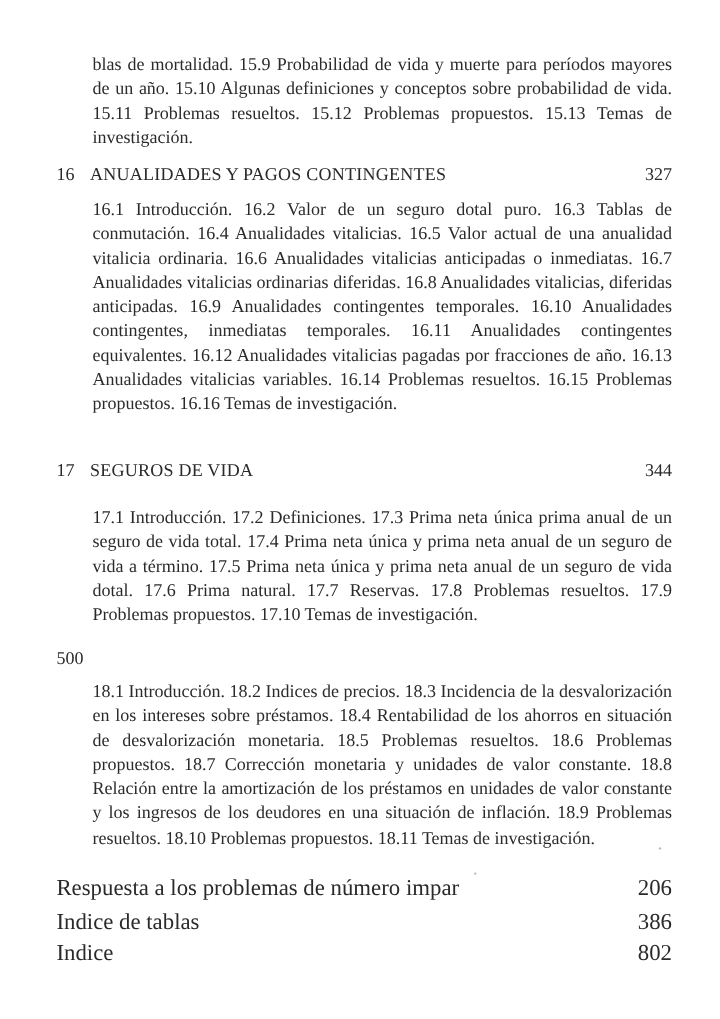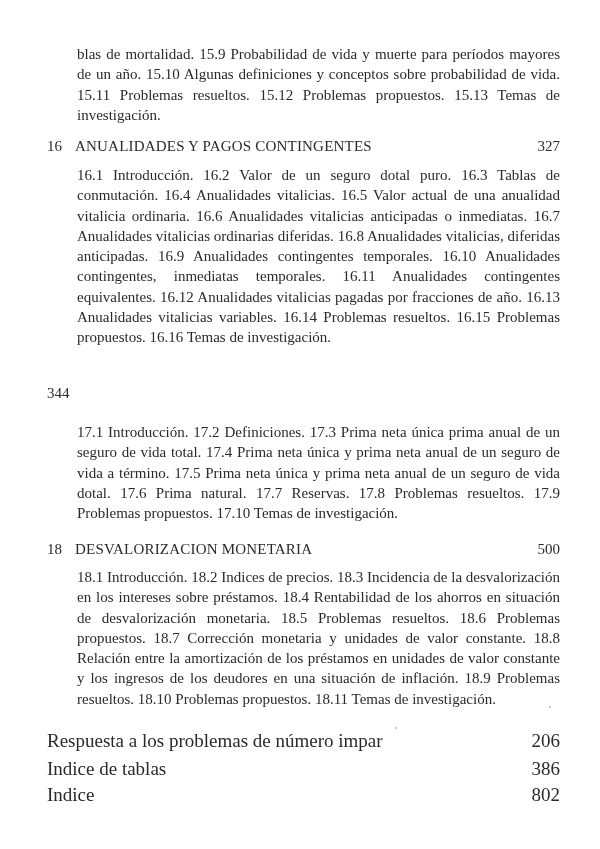--- a/index.html
+++ b/index.html
@@ -74,28 +74,28 @@
 
   <div class="chapter-head" style="top:136px;">
     <span>
       <span class="num">16</span><span class="title">ANUALIDADES Y PAGOS CONTINGENTES</span>
     </span>
     <span class="pg">327</span>
   </div>
   <p class="para" style="top:165px;">16.1 Introducción. 16.2 Valor de un seguro dotal puro. 16.3 Tablas de conmutación. 16.4 Anualidades vitalicias. 16.5 Valor actual de una anualidad vitalicia ordinaria. 16.6 Anualidades vitalicias anticipadas o inmediatas. 16.7 Anualidades vitalicias ordinarias diferidas. 16.8 Anualidades vitalicias, diferidas anticipadas. 16.9 Anualidades contingentes temporales. 16.10 Anualidades contingentes, inmediatas temporales. 16.11 Anualidades contingentes equivalentes. 16.12 Anualidades vitalicias pagadas por fracciones de año. 16.13 Anualidades vitalicias variables. 16.14 Problemas resueltos. 16.15 Problemas propuestos. 16.16 Temas de investigación.</p>
 
   <div class="chapter-head" style="top:383px;">
+    <span>
+      <span class="num">17</span><span class="title">SEGUROS DE VIDA</span>
+    </span>
     <span class="pg">344</span>
   </div>
   <p class="para" style="top:422px;">17.1 Introducción. 17.2 Definiciones. 17.3 Prima neta única prima anual de un seguro de vida total. 17.4 Prima neta única y prima neta anual de un seguro de vida a término. 17.5 Prima neta única y prima neta anual de un seguro de vida dotal. 17.6 Prima natural. 17.7 Reservas. 17.8 Problemas resueltos. 17.9 Problemas propuestos. 17.10 Temas de investigación.</p>
 
   <div class="chapter-head" style="top:539px;">
-    <span>
-      <span class="num">18</span><span class="title">DESVALORIZACION MONETARIA</span>
-    </span>
     <span class="pg">500</span>
   </div>
   <p class="para" style="top:567px;">18.1 Introducción. 18.2 Indices de precios. 18.3 Incidencia de la desvalorización en los intereses sobre préstamos. 18.4 Rentabilidad de los ahorros en situación de desvalorización monetaria. 18.5 Problemas resueltos. 18.6 Problemas propuestos. 18.7 Corrección monetaria y unidades de valor constante. 18.8 Relación entre la amortización de los préstamos en unidades de valor constante y los ingresos de los deudores en una situación de inflación. 18.9 Problemas resueltos. 18.10 Problemas propuestos. 18.11 Temas de investigación.</p>
 
   <div class="back-item" style="top:731px;">
     <span>Respuesta a los problemas de número impar</span>
     <span>206</span>
   </div>
   <div class="back-item" style="top:759px;">
     <span>Indice de tablas</span>

